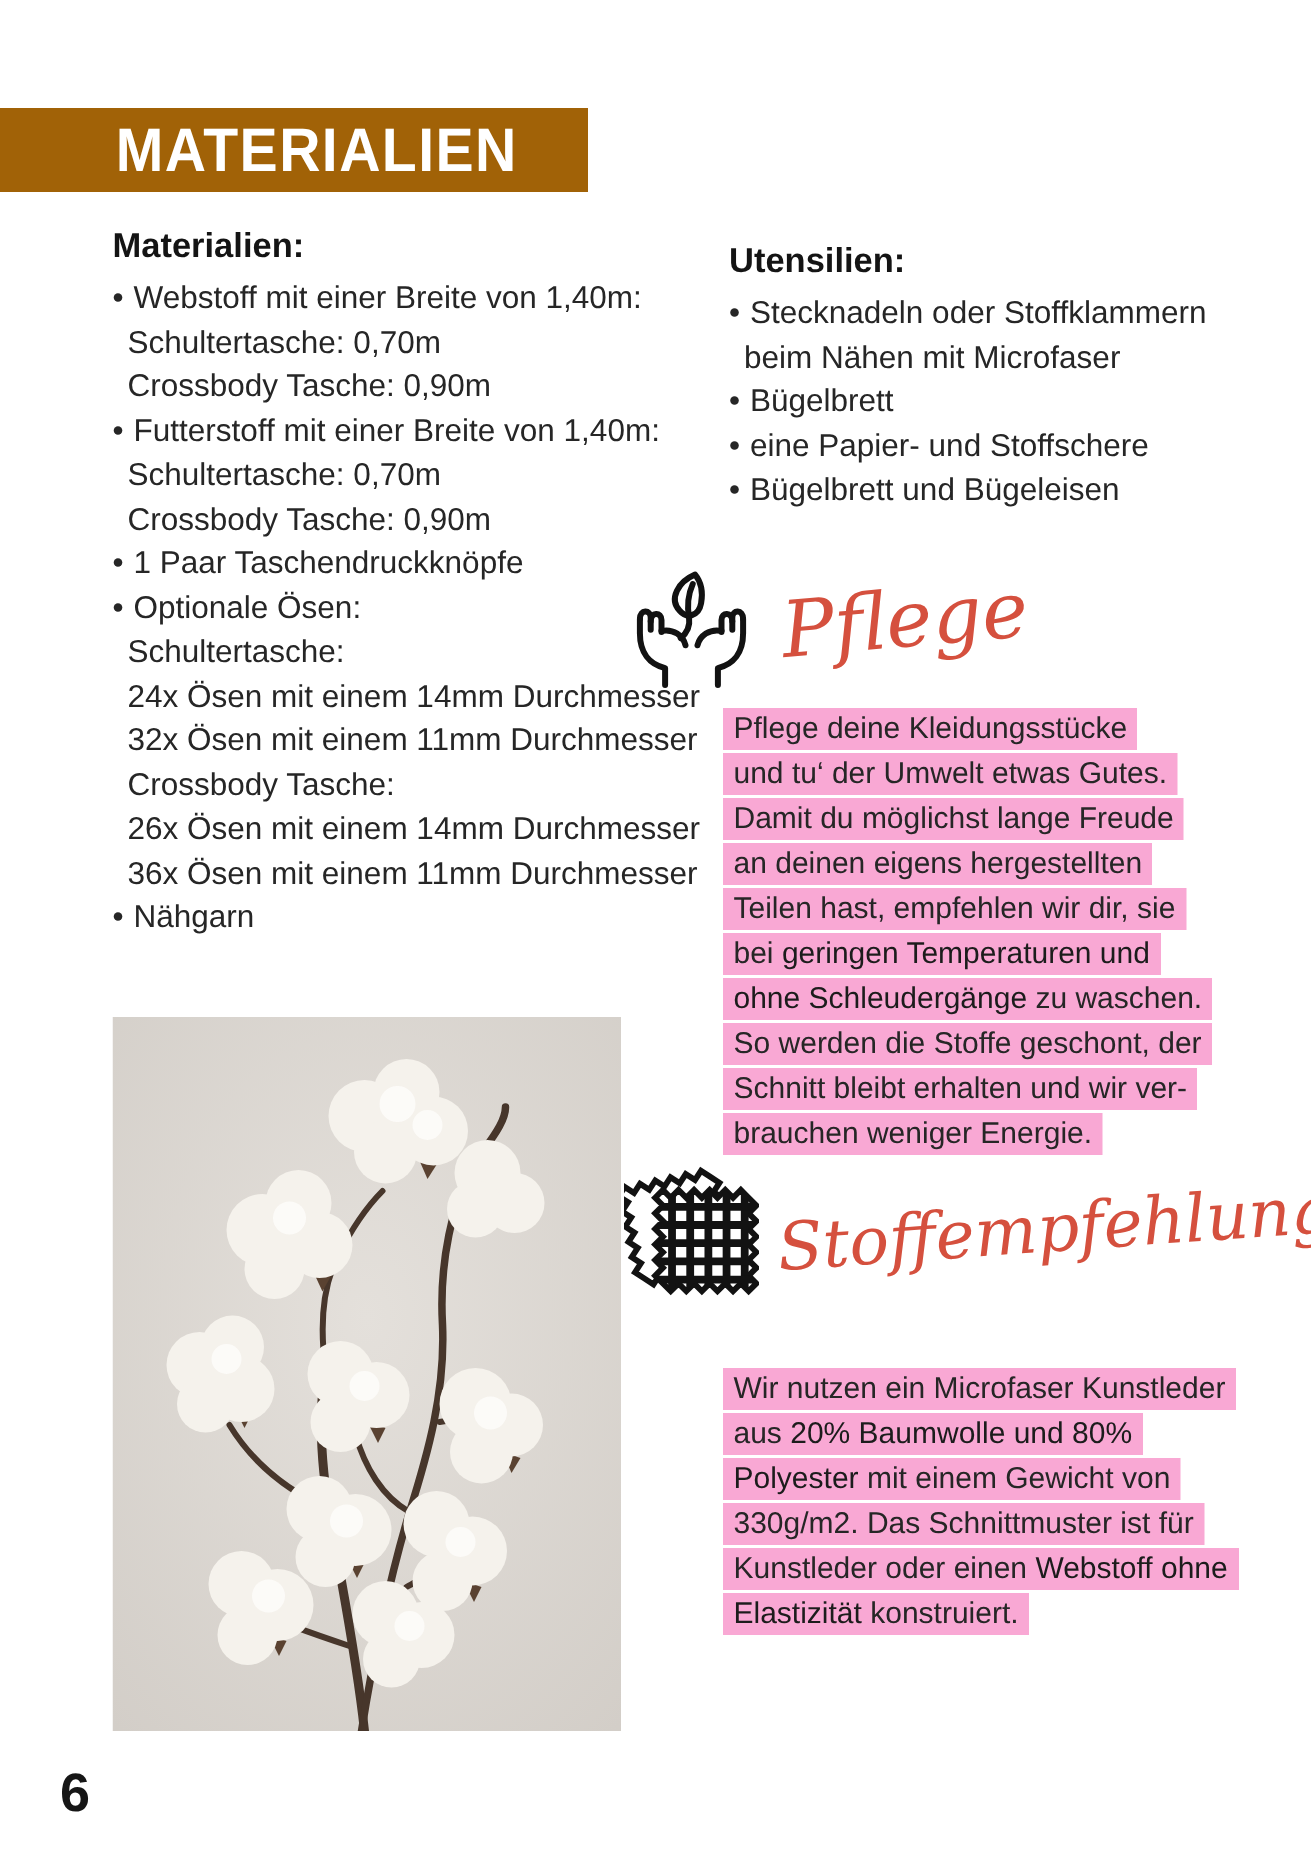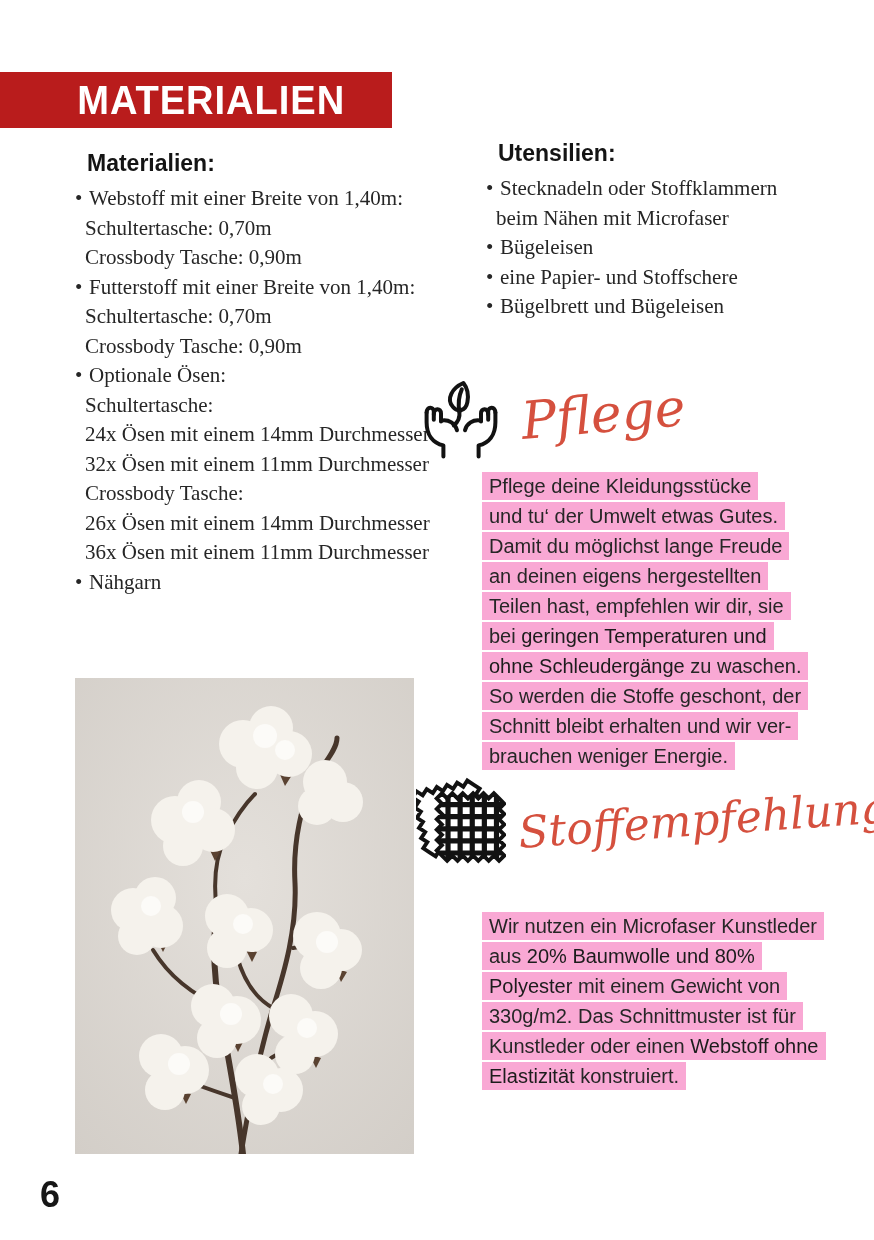--- a/index.html
+++ b/index.html
@@ -1,30 +1,30 @@
 <!DOCTYPE html>
 <html><head>
 <meta charset="utf-8">
 <style>
   html,body{margin:0;padding:0;background:#ffffff;}
   .page{position:relative;width:874px;height:1240px;background:#ffffff;overflow:hidden;
         font-family:"Liberation Sans",sans-serif;color:#262626;}
 
   
-  .title-band{position:absolute;left:0;top:72px;width:392px;height:56px;background:#b91c1c;}
+  .title-band{position:absolute;left:0;top:72px;width:392px;height:56px;background:#a16207;}
   .title-band h1{margin:0;padding-left:83px;line-height:56px;font-size:41px;font-weight:700;
         color:#ffffff;letter-spacing:1px;transform:scaleX(.93);transform-origin:left center;
         font-family:"Liberation Sans",sans-serif;white-space:nowrap;}
 
   
   .col{position:absolute;}
   .col-left{left:75px;top:150px;width:400px;}
-  .col-right{left:486px;top:140px;width:385px;}
-  .col h2{margin:0 0 7px 12px;font-size:23px;font-weight:700;color:#141414;}
-  .li{font-size:21px;line-height:29.5px;white-space:nowrap;color:#262626;font-family:Liberation Serif, serif;}
+  .col-right{left:486px;top:160px;width:385px;}
+  .col h2{margin:0 0 7px 0;font-size:23px;font-weight:700;color:#141414;}
+  .li{font-size:21px;line-height:29.5px;white-space:nowrap;color:#262626;}
   .li .bullet{display:inline-block;width:14px;}
   .li.cont{padding-left:10px;}
 
   
   .sec-head{position:absolute;display:flex;align-items:flex-start;}
   .care-head{left:417px;top:378px;}
   .fabric-head{left:416px;top:776px;}
   .script{font-family:"DejaVu Serif",serif;font-style:italic;color:#d5503e;white-space:nowrap;}
   .care-head .script{font-size:52px;margin:6px 0 0 16px;transform:rotate(-5deg);}
   .fabric-head .script{font-size:44px;margin:18px 0 0 12px;transform:rotate(-4deg);}
@@ -56,37 +56,38 @@
 
   <section class="col col-left">
     <h2>Materialien:</h2>
     <div>
         <div class="li"><span class="bullet">•</span><span>Webstoff mit einer Breite von 1,40m:</span></div>
         <div class="li cont"><span>Schultertasche: 0,70m</span></div>
         <div class="li cont"><span>Crossbody Tasche: 0,90m</span></div>
         <div class="li"><span class="bullet">•</span><span>Futterstoff mit einer Breite von 1,40m:</span></div>
         <div class="li cont"><span>Schultertasche: 0,70m</span></div>
         <div class="li cont"><span>Crossbody Tasche: 0,90m</span></div>
+        <div class="li"><span class="bullet">•</span><span>1 Paar Taschendruckknöpfe</span></div>
         <div class="li"><span class="bullet">•</span><span>Optionale Ösen:</span></div>
         <div class="li cont"><span>Schultertasche:</span></div>
         <div class="li cont"><span>24x Ösen mit einem 14mm Durchmesser</span></div>
         <div class="li cont"><span>32x Ösen mit einem 11mm Durchmesser</span></div>
         <div class="li cont"><span>Crossbody Tasche:</span></div>
         <div class="li cont"><span>26x Ösen mit einem 14mm Durchmesser</span></div>
         <div class="li cont"><span>36x Ösen mit einem 11mm Durchmesser</span></div>
         <div class="li"><span class="bullet">•</span><span>Nähgarn</span></div>
       </div>
   </section>
 
   <section class="col col-right">
     <h2>Utensilien:</h2>
     <div>
         <div class="li"><span class="bullet">•</span><span>Stecknadeln oder Stoffklammern</span></div>
         <div class="li cont"><span>beim Nähen mit Microfaser</span></div>
-        <div class="li"><span class="bullet">•</span><span>Bügeleisen</span></div>
+        <div class="li"><span class="bullet">•</span><span>Bügelbrett</span></div>
         <div class="li"><span class="bullet">•</span><span>eine Papier- und Stoffschere</span></div>
         <div class="li"><span class="bullet">•</span><span>Bügelbrett und Bügeleisen</span></div>
       </div>
   </section>
 
   <div class="sec-head care-head">
     <span class="icon">
       <svg width="88" height="82" viewBox="0 0 110 100" fill="none" stroke="#121212" stroke-width="5" stroke-linecap="round" stroke-linejoin="round">
         <path d="M58 5 C44 11 36 25 45 35 C51 42 61 40 63 29 C65 18 62 10 58 5 Z"></path>
         <path d="M56 13 C52 22 51 30 53 41"></path>

